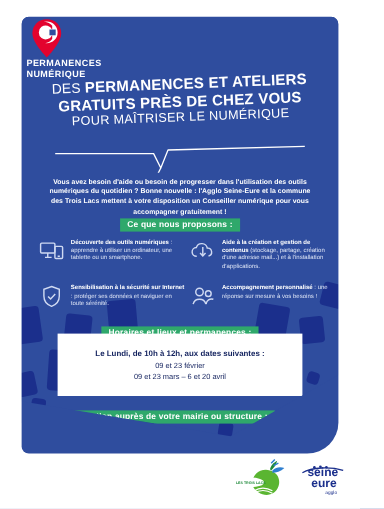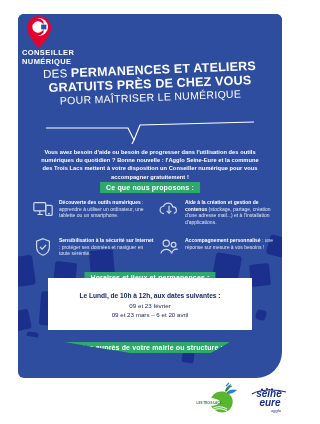--- a/index.html
+++ b/index.html
@@ -96,21 +96,21 @@
 
   
   .phone{
     position:absolute;left:18px;top:341px;
     color:#ffffff;font-size:6.6px;letter-spacing:.4px;
   }
 
   
   .logos{position:absolute;left:0;top:382px;width:300px;height:42px;}
   .logo-trois{position:absolute;left:196px;top:0;width:44px;height:36px;}
-  .logo-seine{position:absolute;left:246px;top:3px;width:46px;height:30px;font-style:italic;}
+  .logo-seine{position:absolute;left:246px;top:3px;width:46px;height:30px;}
 </style>
 </head>
 <body>
 
 <div id="poster">
 
   <div class="panel">
     <div class="panel-clip">
 
       <div class="deco" style="left:-6px;top:242px;width:22px;height:30px;transform:rotate(-8deg);"></div>
@@ -137,21 +137,21 @@
 
       <div class="logo-pin">
         <svg viewBox="0 0 34 44" width="34" height="44">
           <path d="M17 6 C24 6 29 11 29 18 C29 26 17 38 17 38 C17 38 5 26 5 18 C5 11 10 6 17 6 Z" fill="#e3032e"></path>
           <circle cx="17" cy="17" r="9" fill="#ffffff"></circle>
           <path d="M21.5 11.5 A9 9 0 1 0 21.5 22.5 L21.5 19.2 A5.8 5.8 0 1 1 21.5 14.8 Z" fill="#e3032e"></path>
           <rect x="19.2" y="14.6" width="5.2" height="4.8" fill="#2f4d9e"></rect>
         </svg>
       </div>
       <div class="logo-text">
-        <div>CONSEILLER</div>
+        <div>PERMANENCES</div>
         <div>NUMÉRIQUE</div>
       </div>
 
       <div class="title-wrap">
         <div class="t1"><span class="light">DES </span><b>PERMANENCES ET ATELIERS</b></div>
         <div class="t2">GRATUITS PRÈS DE CHEZ VOUS</div>
         <div class="t3">POUR MAÎTRISER LE NUMÉRIQUE</div>
       </div>
 
       <div class="bubble">

